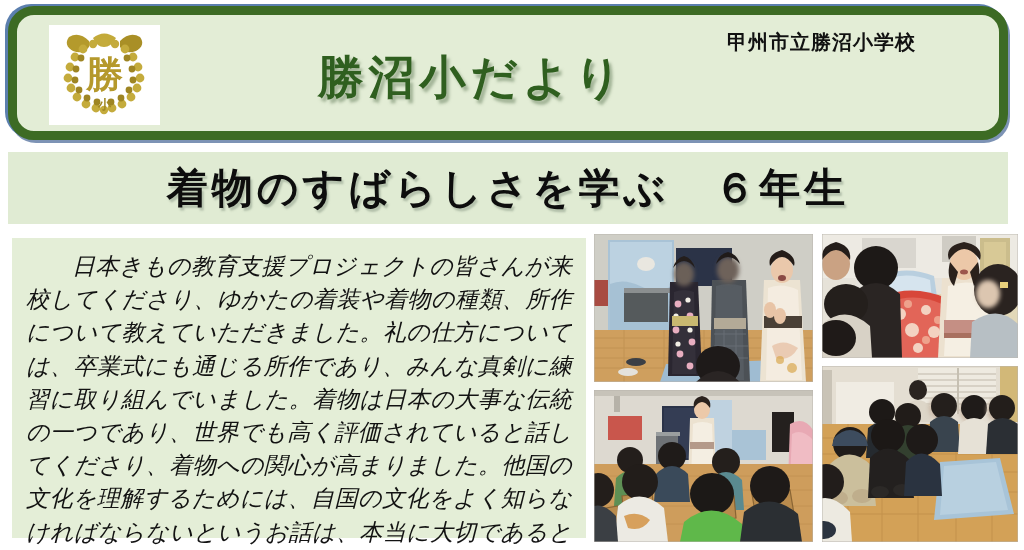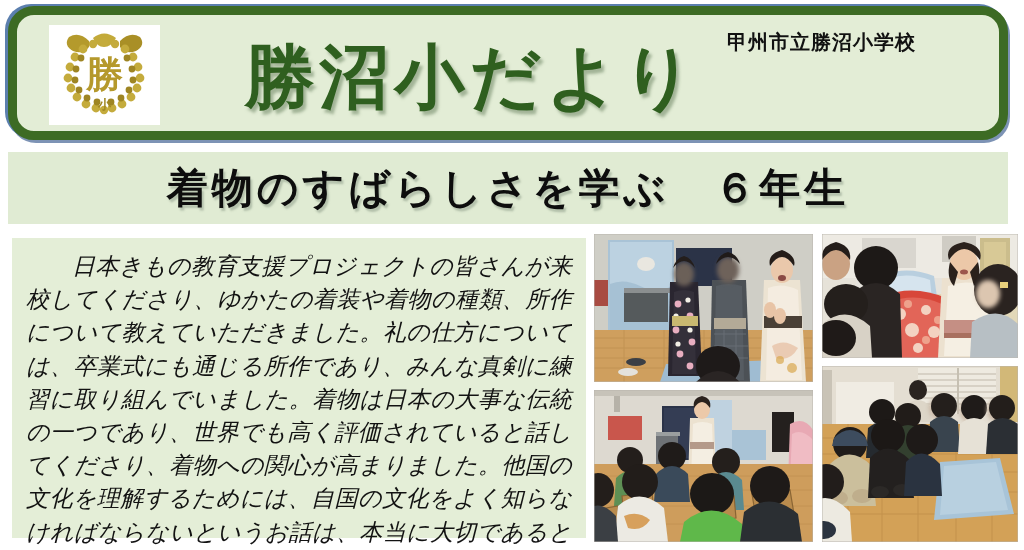--- a/index.html
+++ b/index.html
@@ -57,21 +57,21 @@
 
   .masthead-title {
     position: absolute;
     left: 195px;
     top: 12px;
     width: 520px;
     height: 100px;
     line-height: 100px;
     text-align: center;
     font-family: "DejaVu Sans", "Liberation Sans", sans-serif;
-    font-size: 70px;
+    font-size: 46px;
     font-weight: bold;
     color: #2f5f1f;
     letter-spacing: 5px;
     text-shadow: 3px 4px 3px rgba(140,160,130,0.75);
     white-space: nowrap;
   }
 
   .masthead-meta {
     position: absolute;
     right: 22px;

